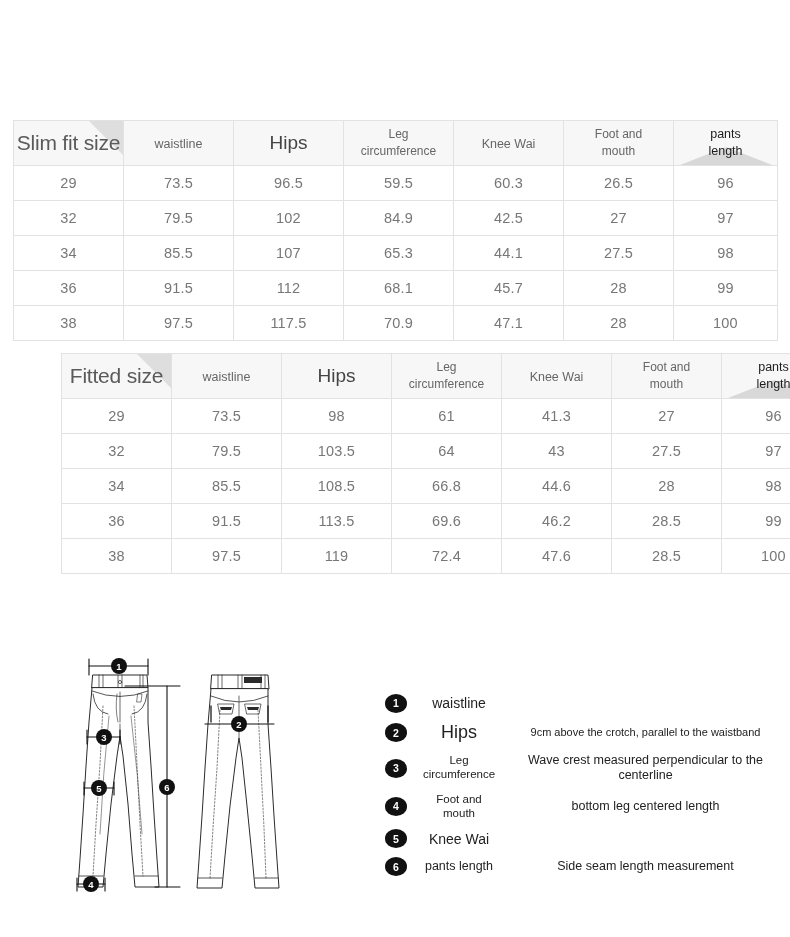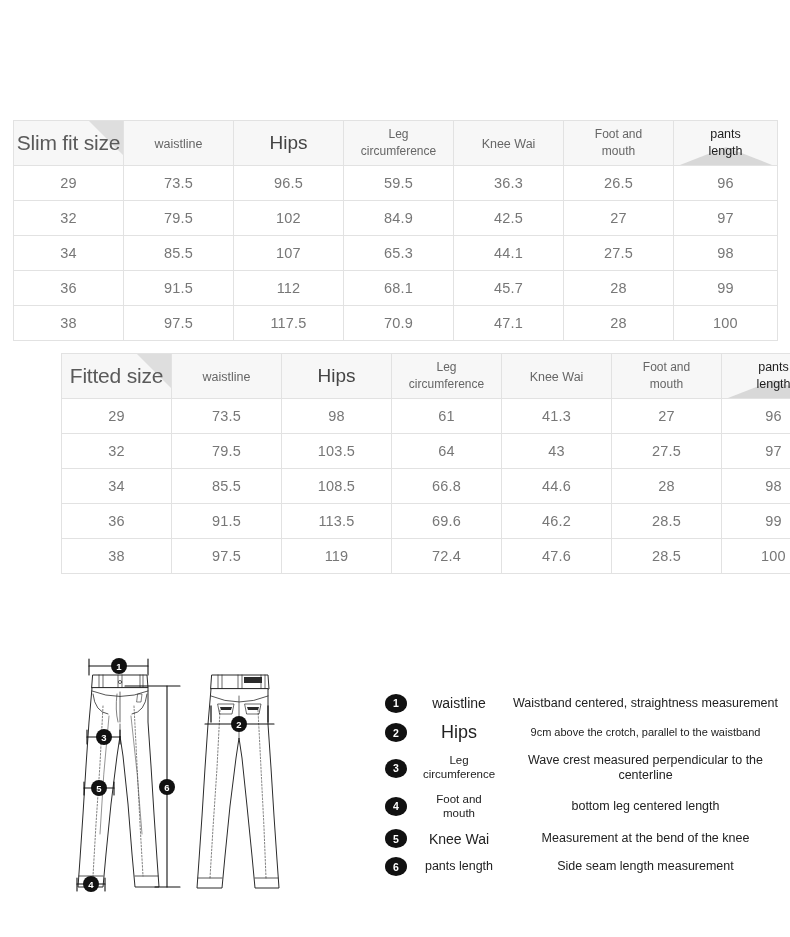--- a/index.html
+++ b/index.html
@@ -238,21 +238,21 @@
           </div>
         </th>
       </tr>
     </thead>
     <tbody>
       <tr>
         <td>29</td>
         <td>73.5</td>
         <td>96.5</td>
         <td>59.5</td>
-        <td>36.3</td>
+        <td>60.3</td>
         <td>26.5</td>
         <td>96</td>
       </tr>
       <tr>
         <td>32</td>
         <td>79.5</td>
         <td>102</td>
         <td>84.9</td>
         <td>42.5</td>
         <td>27</td>
@@ -495,21 +495,20 @@
       <circle cx="105" cy="143" r="8" fill="#111111"></circle>
       <text x="105" y="146.5" fill="#ffffff">6</text>
     </g>
   </svg>
 
   <div id="legend">
 
     <div class="legend-row">
       <div class="legend-num">1</div>
       <div class="legend-term t-md">waistline</div>
-      <div class="legend-desc t-sm">Waistband centered, straightness measurement</div>
     </div>
 
     <div class="legend-row">
       <div class="legend-num">2</div>
       <div class="legend-term t-lg">Hips</div>
       <div class="legend-desc t-xl">9cm above the crotch, parallel to the waistband</div>
     </div>
 
     <div class="legend-row">
       <div class="legend-num">3</div>
@@ -525,21 +524,20 @@
       <div class="legend-term t-xs">
         <div>Foot and</div>
         <div>mouth</div>
       </div>
       <div class="legend-desc t-sm">bottom leg centered length</div>
     </div>
 
     <div class="legend-row">
       <div class="legend-num">5</div>
       <div class="legend-term t-md">Knee Wai</div>
-      <div class="legend-desc t-sm">Measurement at the bend of the knee</div>
     </div>
 
     <div class="legend-row">
       <div class="legend-num">6</div>
       <div class="legend-term t-sm">pants length</div>
       <div class="legend-desc t-sm">Side seam length measurement</div>
     </div>
 
   </div>
 </div>

